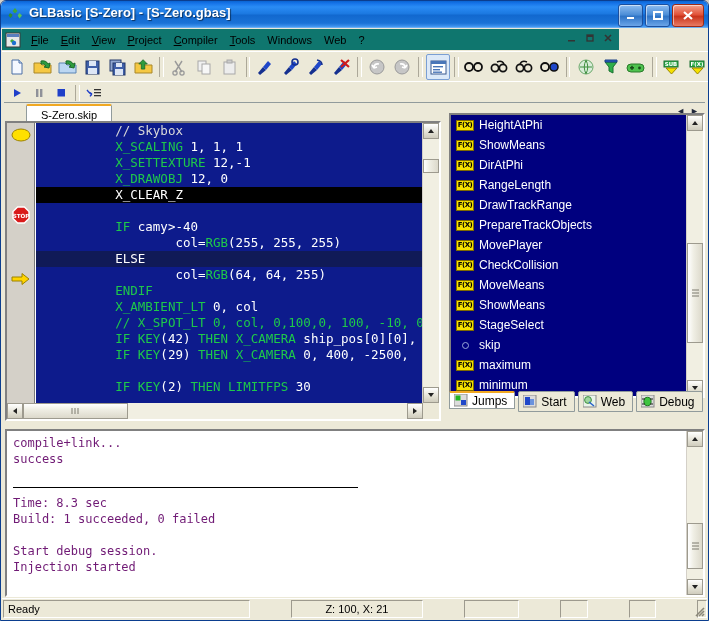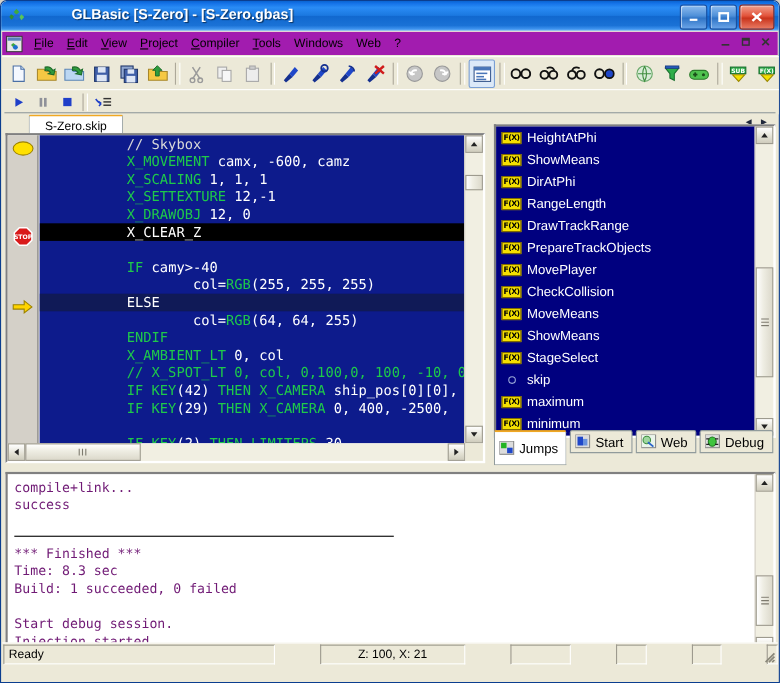--- a/index.html
+++ b/index.html
@@ -10,33 +10,33 @@
   #app{position:absolute;left:0;top:0;width:709px;height:621px;
        background:#ece9d8;box-sizing:border-box;
        border:1px solid #0b3e8f;border-radius:6px 6px 0 0;overflow:hidden;}
 
   
   #titlebar{position:absolute;left:0;top:0;width:707px;height:27px;
       background:linear-gradient(180deg,#0a64d2 0%,#1573e8 8%,#2a8cf5 22%,#1b78e0 48%,#1168cf 52%,#1a72d6 82%,#3e93ef 94%,#7fbcf5 100%);
       border-radius:5px 5px 0 0;}
   #titlebar .ticon{position:absolute;left:6px;top:5px;width:17px;height:17px;}
   #titlebar .ttext{position:absolute;left:28px;top:4px;color:#fff;font-size:13px;
-      font-weight:bold;text-shadow:1px 1px 1px rgba(0,0,0,.55);white-space:nowrap;margin-left:36px;}
+      font-weight:bold;text-shadow:1px 1px 1px rgba(0,0,0,.55);white-space:nowrap;}
   .winbtns{position:absolute;right:4px;top:3px;display:flex;gap:2px;}
   .winbtn{width:23px;height:21px;border-radius:3px;border:1px solid #1b4f9e;
       background:linear-gradient(180deg,#8fbdf0,#4e8fd8 45%,#2f74c6 55%,#6ba5e8);
       display:flex;align-items:center;justify-content:center;cursor:pointer;
       box-shadow:inset 1px 1px 0 rgba(255,255,255,.55);}
   .winbtn.close{background:linear-gradient(180deg,#f2a28e,#e2533a 45%,#c9341c 55%,#e97a63);
       border-color:#9c2a17;width:30px;}
   .winbtn svg{display:block;}
 
   
-  #menubar{position:absolute;left:1px;top:28px;width:705px;height:21px;
-      background:#a21caf;display:flex;align-items:center;}
+  #menubar{position:absolute;left:1px;top:28px;width:617px;height:21px;
+      background:#0f766e;display:flex;align-items:center;}
   #menubar .appicon{width:16px;height:16px;margin:0 4px 0 3px;}
   .mi{padding:2px 6px;color:#000;cursor:pointer;white-space:nowrap;font-size:11px;}
   .mi u{text-decoration:underline;}
   .mdibtns{position:absolute;right:3px;top:2px;display:flex;gap:2px;}
   .mdibtn{width:16px;height:14px;display:flex;align-items:center;justify-content:center;
       font-size:10px;color:#000;cursor:pointer;}
 
   
   #toolbar{position:absolute;left:1px;top:50px;width:705px;height:30px;
       background:#ece9d8;border-top:1px solid #fff;display:flex;align-items:center;padding-left:3px;}
@@ -100,34 +100,34 @@
       font-family:"DejaVu Sans",sans-serif;line-height:1;box-sizing:border-box;}
   .jicon.fx{background:#f5e000;color:#000;border:1px solid #806c00;letter-spacing:-0.5px;}
   .jicon.dot{background:none;border:none;}
   .jicon.dot i{width:5px;height:5px;border:1px solid #9aa8d8;border-radius:50%;display:block;}
 
   
   #ptabs{position:absolute;left:448px;top:390px;width:256px;height:22px;display:flex;align-items:flex-start;}
   .ptab{height:21px;padding:0 7px 0 4px;margin-right:3px;display:flex;align-items:center;gap:4px;
       background:#ece9d8;border:1px solid #919b9c;border-radius:2px 2px 0 0;
       font-size:12px;color:#000;cursor:pointer;box-sizing:border-box;}
-  .ptab.active{background:#fff;border-top:2px solid #f0a823;height:32px;}
+  .ptab.active{background:#fff;border-top:2px solid #f0a823;height:18px;}
   .ptabico{width:14px;height:13px;flex:none;}
 
   
   #console{position:absolute;left:4px;top:428px;width:700px;height:168px;
       background:#fff;border:2px solid;border-color:#808080 #fff #fff #808080;box-sizing:border-box;}
   #conltext{position:absolute;left:0;top:0;right:16px;bottom:0;padding:4px 0 0 6px;
       font-family:"DejaVu Sans Mono","Liberation Mono",monospace;font-size:12px;
       line-height:16px;color:#701a75;white-space:pre;overflow:hidden;box-sizing:border-box;}
   .hr{height:8px;}
   .hr i{display:block;border-bottom:1px solid #000;width:345px;margin-top:4px;}
 
   
-  #status{position:absolute;left:1px;bottom:15px;width:705px;height:20px;background:#ece9d8;
+  #status{position:absolute;left:1px;bottom:1px;width:705px;height:20px;background:#ece9d8;
       border-top:1px solid #fff;display:flex;align-items:stretch;font-size:11px;gap:40px;}
   .sp{border:1px solid;border-color:#9d9a8e #fff #fff #9d9a8e;margin:1px 0 1px 1px;
       display:flex;align-items:center;padding:0 4px;box-sizing:border-box;color:#000;}
   .grip{position:absolute;right:2px;bottom:2px;width:14px;height:14px;}
 </style>
 </head>
 <body>
 
 <div id="app">
 
@@ -426,21 +426,20 @@
         </div>
       <div class="gmark" style="top:148px">
         <svg width="20" height="14">
             <path d="M1 5 h10 v-3.5 l7 5.5 -7 5.5 v-3.5 h-10z" fill="#ffd400" stroke="#9c8200"></path>
           </svg>
         </div>
     </div>
 
     <div id="codearea">
         <div class="cline"><span class="cm">        // Skybox</span></div>
-        <div class="cline"><span class="kw">        X_MOVEMENT</span><span class="num"> camx, -600, camz</span></div>
         <div class="cline"><span class="kw">        X_SCALING</span><span class="num"> 1, 1, 1</span></div>
         <div class="cline"><span class="kw">        X_SETTEXTURE</span><span class="num"> 12,-1</span></div>
         <div class="cline"><span class="kw">        X_DRAWOBJ</span><span class="num"> 12, 0</span></div>
         <div class="cline bp"><span class="num">        X_CLEAR_Z</span></div>
         <div class="cline"><span class="num"></span></div>
         <div class="cline"><span class="kw">        IF</span><span class="num"> camy&gt;-40</span></div>
         <div class="cline"><span class="num">                col=</span><span class="kw">RGB</span><span class="num">(255, 255, 255)</span></div>
         <div class="cline cur"><span class="num">        ELSE</span></div>
         <div class="cline"><span class="num">                col=</span><span class="kw">RGB</span><span class="num">(64, 64, 255)</span></div>
         <div class="cline"><span class="kw">        ENDIF</span></div>
@@ -602,21 +601,21 @@
         <svg width="14" height="13">
             <rect x="0" y="0" width="13" height="12" fill="#dcdcdc" stroke="#888"></rect>
             <ellipse cx="6.5" cy="6.5" rx="3.6" ry="4.2" fill="#3fc43f" stroke="#1f7a1f"></ellipse>
             <path d="M1 4 h3 M1 9 h3 M9 4 h3 M9 9 h3" stroke="#222"></path>
           </svg></span>
       <span>Debug</span>
     </div>
   </div>
 
   <div id="console">
-    <div id="conltext"><div>compile+link...</div><div>success</div><div>&nbsp;</div><div class="hr"><i></i></div><div>*** Finished ***</div><div>Time: 8.3 sec</div><div>Build: 1 succeeded, 0 failed</div><div>&nbsp;</div><div>Start debug session.</div><div>Injection started</div></div>
+    <div id="conltext"><div>compile+link...</div><div>success</div><div>&nbsp;</div><div class="hr"><i></i></div><div>Time: 8.3 sec</div><div>Build: 1 succeeded, 0 failed</div><div>&nbsp;</div><div>Start debug session.</div><div>Injection started</div></div>
     <div class="vsb" style="bottom:0">
       <div class="sbtn">
         <svg width="8" height="8">
             <path d="M4 2 L7 6 L1 6z" fill="#222"></path>
           </svg>
         </div>
       <div class="sthumb" style="top:92px;height:46px;display:flex;align-items:center;justify-content:center">
         <svg width="9" height="8">
             <path d="M1 1 h7 M1 4 h7 M1 7 h7" stroke="#7d7a6e"></path>
           </svg>

